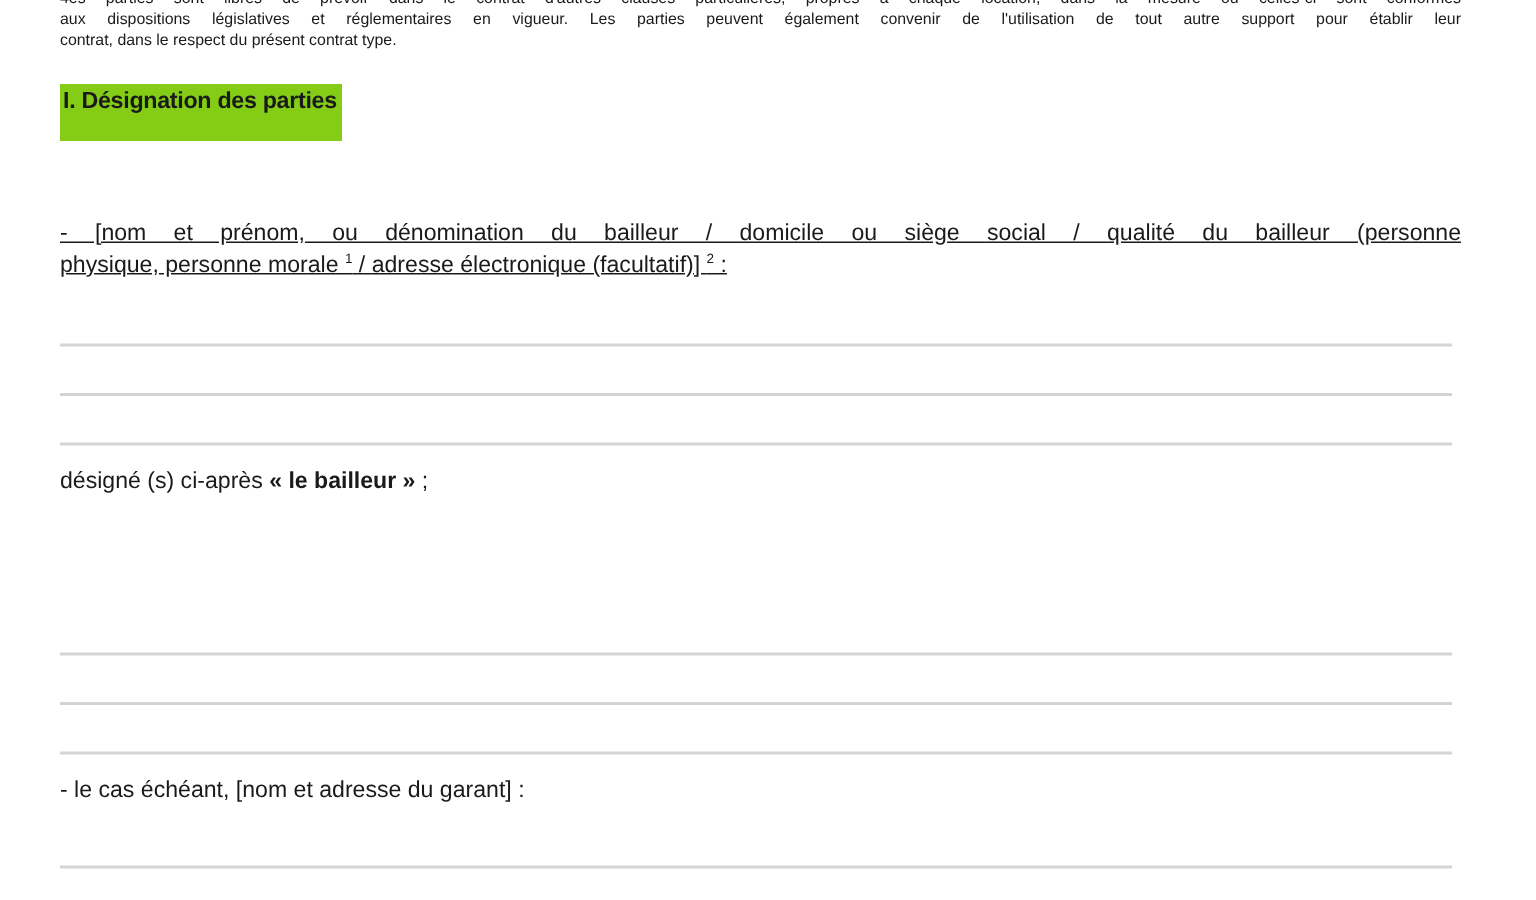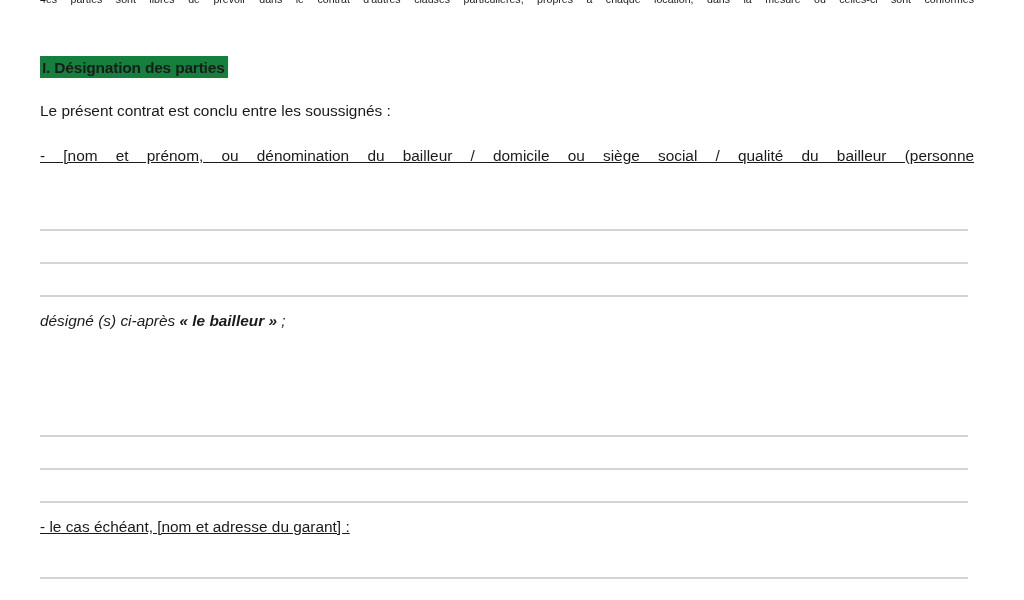--- a/index.html
+++ b/index.html
@@ -30,23 +30,23 @@
       line-height: 14px;
       text-align: justify;
       text-align-last: justify;
     }
     .intro .line { display: block; white-space: nowrap; }
     .intro .line.last { text-align-last: left; }
 
     .section-title {
       left: 40px;
       top: 56px;
-      height: 22px;
+      height: 38px;
       padding: 0 3px 0 2px;
-      background: #15803d;
+      background: #84cc16;
       font-size: 15.5px;
       font-weight: bold;
       line-height: 23px;
       letter-spacing: -0.2px;
     }
 
     .para {
       left: 40px;
       width: 934px;
       font-size: 15.4px;
@@ -73,46 +73,46 @@
       background: #d4d4d4;
     }
   </style>
 </head>
 <body>
 
 <div class="page">
 
   <div class="abs intro">
     <span class="line">4es parties sont libres de prévoir dans le contrat d'autres clauses particulières, propres à chaque location, dans la mesure où celles-ci sont conformes</span>
+    <span class="line">aux dispositions législatives et réglementaires en vigueur. Les parties peuvent également convenir de l'utilisation de tout autre support pour établir leur</span>
+    <span class="line last">contrat, dans le respect du présent contrat type.</span>
   </div>
 
   <div class="abs section-title">I. Désignation des parties</div>
 
-  <div class="abs para" style="top:100px;">
-    <span class="ll">Le présent contrat est conclu entre les soussignés :</span>
-  </div>
 
   <div class="abs para" style="top:145px;text-decoration:underline;">
     <span class="jl">- [nom et prénom, ou dénomination du bailleur / domicile ou siège social / qualité du bailleur (personne</span>
+    <span class="ll"><span>physique, personne morale </span><sup>1</sup><span> / adresse électronique (facultatif)] </span><sup>2</sup><span> :</span></span>
   </div>
 
   <div class="abs fill-line" style="top:229px;"></div>
   <div class="abs fill-line" style="top:262px;"></div>
   <div class="abs fill-line" style="top:295px;"></div>
 
-  <div class="abs para" style="top:310px;font-style:italic;">
+  <div class="abs para" style="top:310px;">
     <span class="ll"><span>désigné (s) ci-après </span><span class="bold">« le bailleur »</span><span> ;</span></span>
   </div>
 
   <div class="abs para" style="top:352px;">
   </div>
 
   <div class="abs fill-line" style="top:435px;"></div>
   <div class="abs fill-line" style="top:468px;"></div>
   <div class="abs fill-line" style="top:501px;"></div>
 
-  <div class="abs para" style="top:516px;text-decoration:underline;">
+  <div class="abs para" style="top:516px;">
     <span class="ll">- le cas échéant, [nom et adresse du garant] :</span>
   </div>
 
   <div class="abs fill-line" style="top:577px;"></div>
 
 </div>
 
 </body></html>

